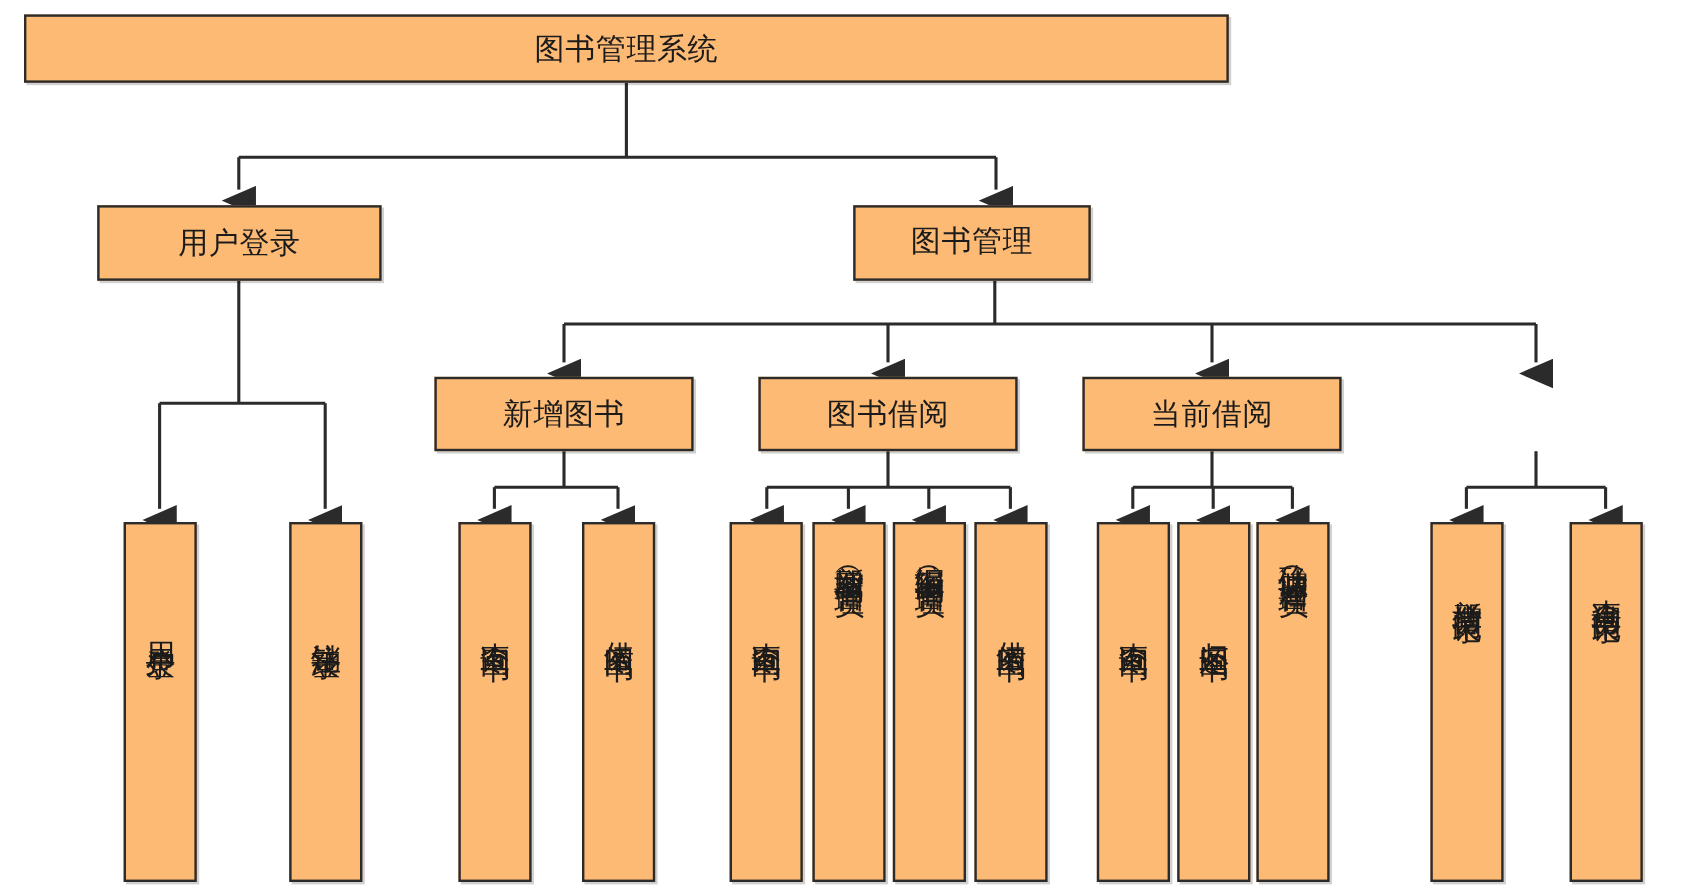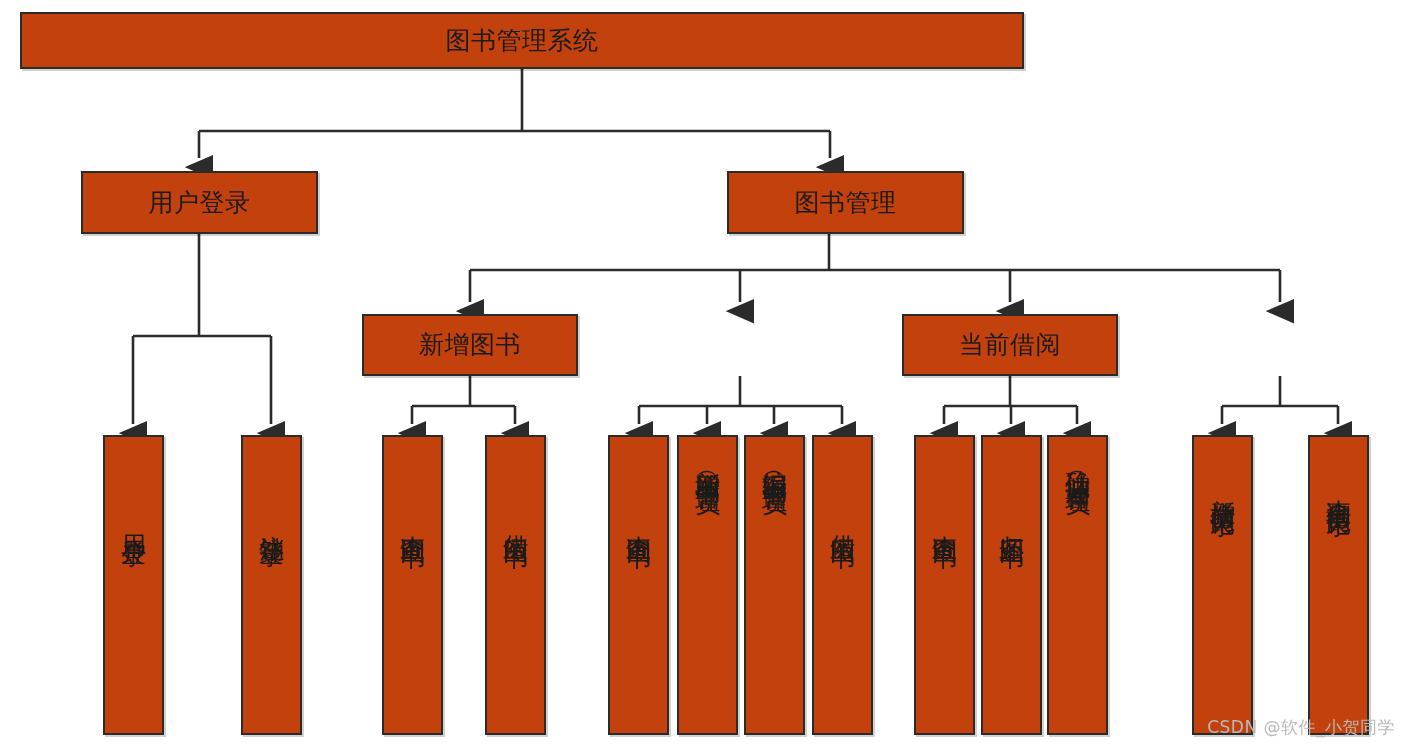--- a/index.html
+++ b/index.html
@@ -23,21 +23,21 @@
     left: 0;
     top: 0;
     width: 1405px;
     height: 747px;
     pointer-events: none;
   }
   .node {
     position: absolute;
     box-sizing: border-box;
     border: 2.5px solid #2b2b2b;
-    background: #c2410c;
+    background: #fdba74;
     display: flex;
     align-items: center;
     justify-content: center;
     box-shadow: 2px 2px 0 rgba(0,0,0,0.18);
     text-align: center;
   }
   .node .label {
     color: #1b1b1b;
     letter-spacing: 0.5px;
     white-space: nowrap;
@@ -125,28 +125,31 @@
   </svg>
 
   <div class="node horiz" style="left:20px; top:12px; width:1004px; height:57px;">
     <span class="label">图书管理系统</span>
   </div>
 
   <div class="node horiz" style="left:81px; top:171px; width:237px; height:63px;">
     <span class="label">用户登录</span>
   </div>
 
-  <div class="node horiz" style="left:727px; top:171px; width:237px; height:63px;">
+  <div class="node horiz" style="left:711px; top:171px; width:198px; height:63px;font-family:Liberation Mono, monospace;">
     <span class="label">图书管理</span>
   </div>
 
   <div class="node horiz" style="left:362px; top:314px; width:216px; height:62px;">
     <span class="label">新增图书</span>
   </div>
 
+  <div class="node horiz" style="left:632px; top:314px; width:216px; height:62px;">
+    <span class="label">图书借阅</span>
+  </div>
 
   <div class="node horiz" style="left:902px; top:314px; width:216px; height:62px;">
     <span class="label">当前借阅</span>
   </div>
 
 
   <div class="node vert" style="left:103px; top:435px; width:61px; height:300px; padding-top:78px;">
     <span class="label">用户登录</span>
   </div>
 
@@ -191,15 +194,14 @@
   </div>
 
   <div class="node vert" style="left:1192px; top:435px; width:61px; height:300px; padding-top:42px;">
     <span class="label">新增借阅记录</span>
   </div>
 
   <div class="node vert" style="left:1308px; top:435px; width:61px; height:300px; padding-top:42px;">
     <span class="label">查询借阅记录</span>
   </div>
 
-  <div id="watermark">CSDN @软件_小贺同学</div>
 
 </div>
 
 </body></html>

